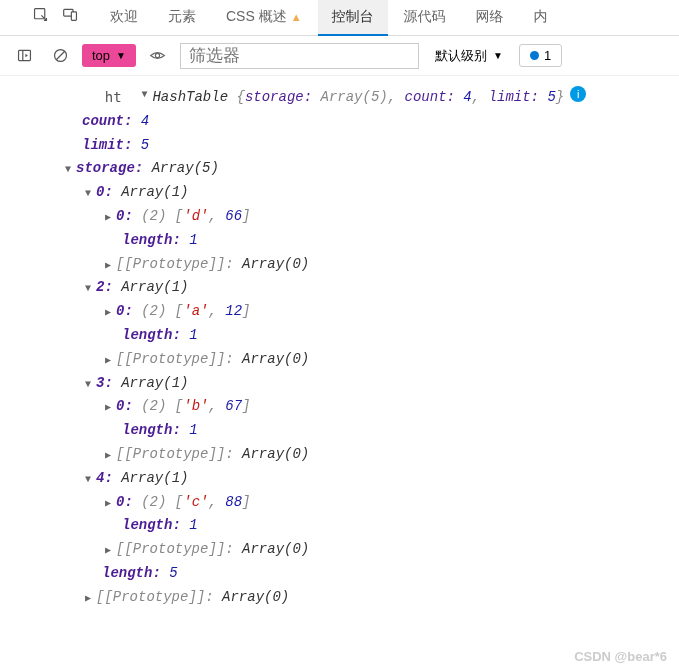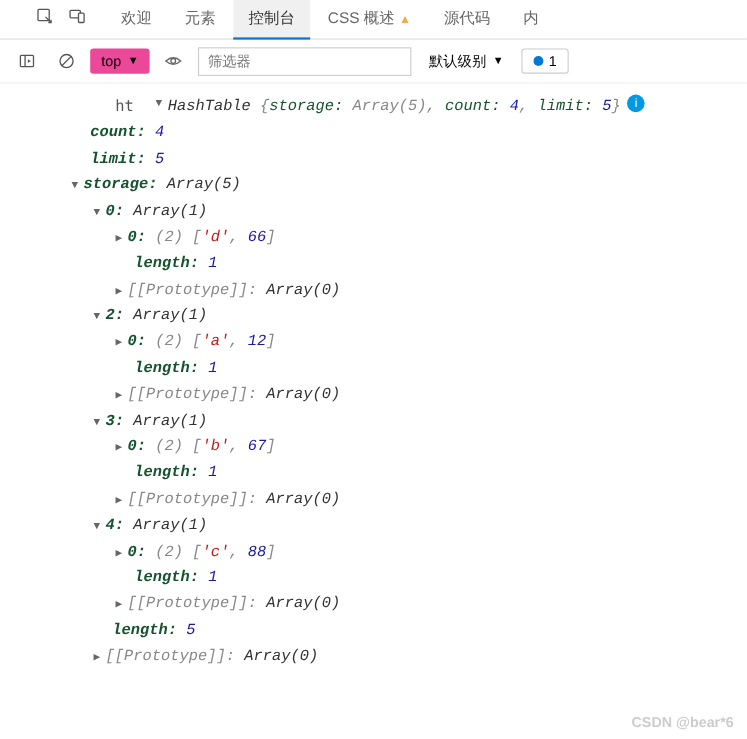--- a/index.html
+++ b/index.html
@@ -6,30 +6,30 @@
 body { font-family: "Segoe UI", Arial, sans-serif; font-size: 13px; background: #fff; width: 679px; height: 672px; overflow: hidden; position: relative; }
 .tabs { display: flex; align-items: flex-start; height: 36px; border-bottom: 1px solid #ddd; padding: 0 26px; gap: 2px; }
 .tab-icon { display: inline-flex; align-items: center; justify-content: center; width: 28px; height: 28px; color: #555; cursor: pointer; }
 .tab { padding: 8px 14px; color: #666; cursor: pointer; font-size: 14px; }
 .tab.active { background: #f0f0f0; color: #333; border-bottom: 2px solid #0078d4; }
 .warn-tri { color: #f0ad4e; margin-left: 4px; font-size: 11px; }
 .toolbar { display: flex; align-items: center; height: 40px; padding: 0 10px; gap: 8px; border-bottom: 1px solid #eee; }
 .tb-btn { display: inline-flex; align-items: center; justify-content: center; width: 28px; height: 28px; color: #555; cursor: pointer; border-radius: 3px; }
 .context { display: inline-flex; align-items: center; background: #ec4899; padding: 4px 10px; border-radius: 3px; cursor: pointer; font-size: 13px; gap: 6px; }
 .eye-btn { width: 28px; height: 28px; display: inline-flex; align-items: center; justify-content: center; color: #666; cursor: pointer; }
-.filter-input { flex: 0 0 175px; height: 26px; border: 1px solid #ccc; padding: 0 8px; font-size: 13px; color: #888; }
+.filter-input { flex: 0 0 175px; height: 26px; border: 1px solid #ccc; padding: 0 8px; font-size: 17px; color: #888; }
 .levels { display: inline-flex; align-items: center; padding: 4px 8px; cursor: pointer; gap: 6px; font-size: 13px; }
 .issues { display: inline-flex; align-items: center; gap: 5px; background: #fff; border: 1px solid #ccc; border-radius: 3px; padding: 3px 10px; cursor: pointer; font-size: 13px; }
 .issues .dot { width: 9px; height: 9px; border-radius: 50%; background: #0078d4; }
 .console { font-family: Consolas, "Courier New", monospace; font-size: 14px; padding: 10px 8px 10px 20px; line-height: 1.7; color: #333; font-style: italic; }
 .row { display: flex; align-items: flex-start; justify-content: center; }
 .tri { display: inline-block; width: 12px; text-align: center; color: #666; font-size: 10px; margin-right: 2px; font-style: normal; }
 .tri.down::before { content: "▼"; }
 .tri.right::before { content: "▶"; }
-.k-prop { color: #14532d; font-weight: bold; }
+.k-prop { color: #4c1d95; font-weight: bold; }
 .k-cls { color: #333; }
 .k-num { color: #1a1aa6; }
 .k-str { color: #c41a16; }
 .k-int { color: #888; }
 .k-obj { color: #333; }
 .info-i { display:inline-flex; align-items:center; justify-content:center; width:16px; height:16px; background:#0099e6; color:#fff; border-radius:50%; font-size:11px; font-style:normal; font-family:Arial; margin-left:6px; }
 .ht-label { color: #555; font-family: Consolas, monospace; font-style: normal; }
 .indent-1 { padding-left: 42px; }
 .indent-2 { padding-left: 62px; }
 .indent-3 { padding-left: 82px; }
@@ -49,23 +49,24 @@
     </span>
   <span class="tab-icon">
       <svg viewBox="0 0 20 20">
         <rect x="2" y="4" width="11" height="8" rx="1"></rect>
         <rect x="11" y="7" width="6" height="10" rx="1" fill="#fff"></rect>
       </svg>
     </span>
   <span style="width:8px"></span>
   <div class="tab">欢迎</div>
   <div class="tab">元素</div>
+  <div class="tab"><span>CSS 概述</span><span class="warn-tri">▲</span></div>
   <div class="tab active">控制台</div>
-  <div class="tab"><span>CSS 概述</span><span class="warn-tri">▲</span></div>
   <div class="tab">源代码</div>
+  <div class="tab">网络</div>
   <div class="tab">内</div>
 </div>
 
 <div class="toolbar">
   <span class="tb-btn">
       <svg viewBox="0 0 20 20">
         <rect x="3" y="4" width="14" height="12" rx="1"></rect>
         <line x1="8" y1="4" x2="8" y2="16"></line>
         <path d="M11 8 L14 10 L11 12" fill="currentColor" stroke="none"></path>
       </svg>

